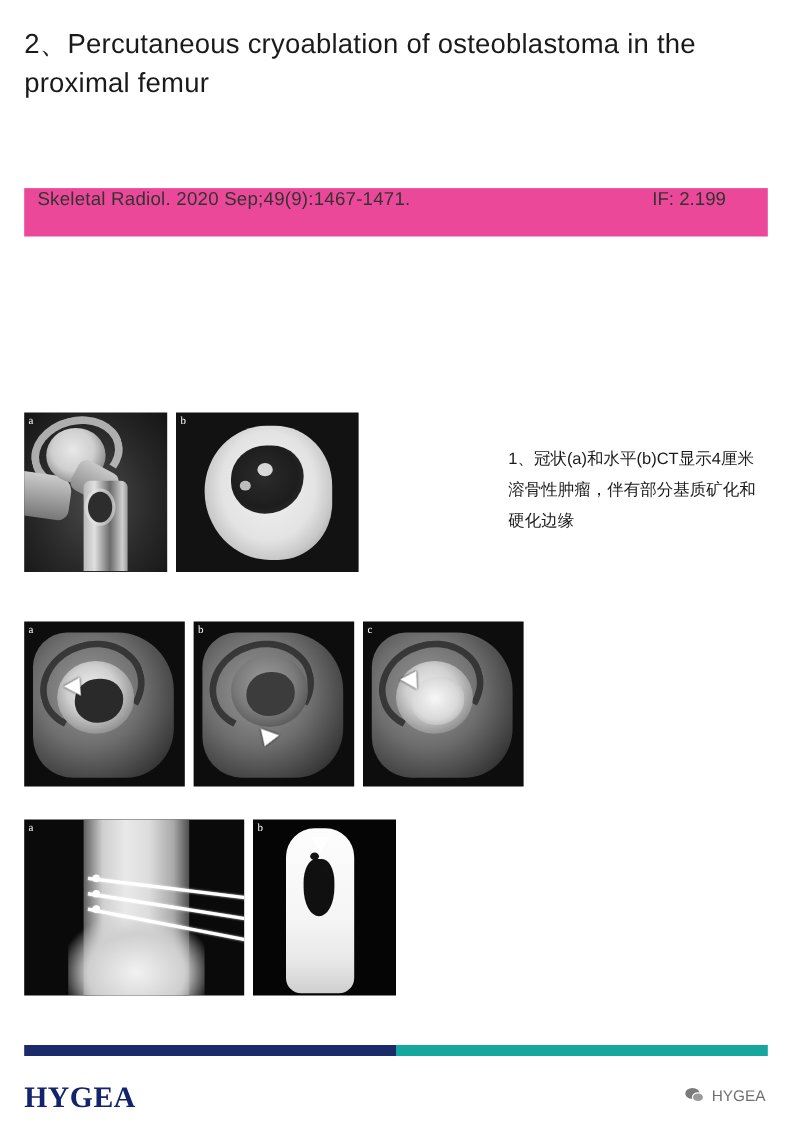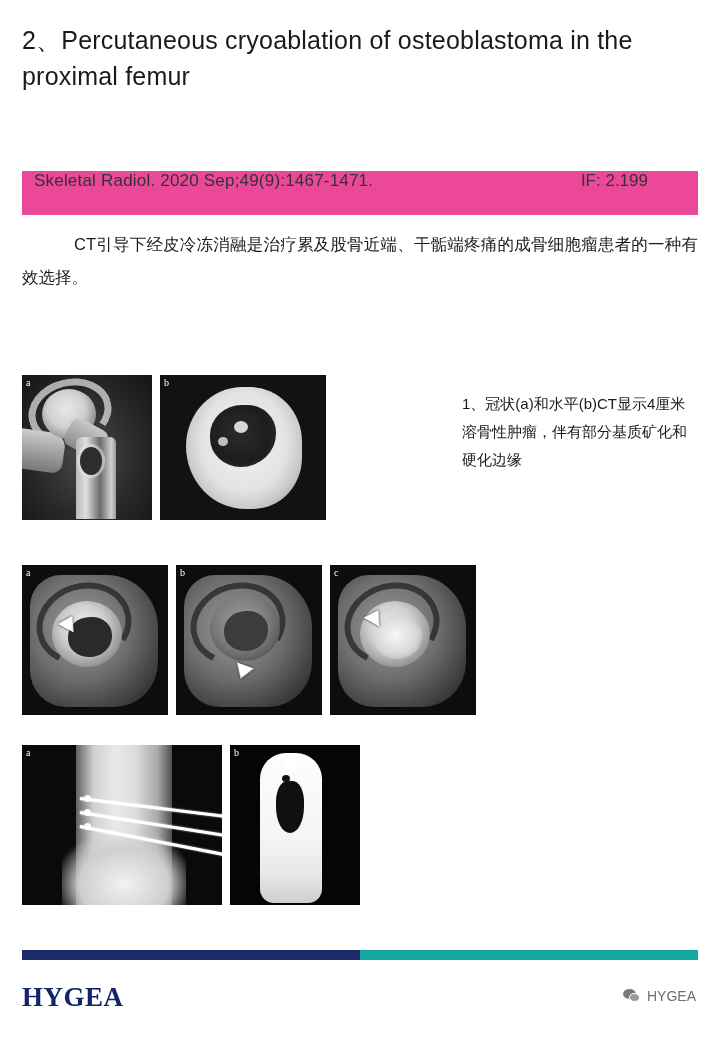--- a/index.html
+++ b/index.html
@@ -43,21 +43,21 @@
     margin-top: 28px;
   }
   .citation-text {
     font-size: 17px;
     color: #333333;
     padding-left: 12px;
     letter-spacing: 0.2px;
   }
   .citation-if {
     position: absolute;
-    right: 50px;
+    right: 38px;
     font-size: 17px;
     color: #333333;
   }
 
   
   .summary {
     position: absolute;
     left: 22px;
     top: 228px;
     width: 676px;
@@ -311,21 +311,20 @@
 
 <div class="slide">
 
   <div class="title">2、Percutaneous cryoablation of osteoblastoma in the proximal femur</div>
 
   <div class="citation-band">
     <span class="citation-text">Skeletal Radiol. 2020 Sep;49(9):1467-1471.</span>
     <span class="citation-if">IF: 2.199</span>
   </div>
 
-  <div class="summary">CT引导下经皮冷冻消融是治疗累及股骨近端、干骺端疼痛的成骨细胞瘤患者的一种有效选择。</div>
 
   <div class="fig-row" style="left:22px; top:375px;">
     <div class="fig-group">
       <div class="panel ct-hip">
         <div class="acet"></div>
         <div class="pelvis"></div>
         <div class="femhead"></div>
         <div class="neck"></div>
         <div class="shaft"></div>
         <div class="lesion"></div>
@@ -333,21 +332,21 @@
       </div>
       <div class="panel ct-ax">
         <div class="bone"></div>
         <div class="cav"></div>
         <div class="spec1"></div>
         <div class="spec2"></div>
         <span class="plabel">b</span>
       </div>
     </div>
   </div>
-  <div class="caption" style="left:462px; top:390px;">1、冠状(a)和水平(b)CT显示4厘米溶骨性肿瘤，伴有部分基质矿化和硬化边缘</div>
+  <div class="caption" style="left:462px; top:404px;">1、冠状(a)和水平(b)CT显示4厘米溶骨性肿瘤，伴有部分基质矿化和硬化边缘</div>
 
   <div class="fig-row" style="left:22px; top:565px;">
     <div class="fig-group">
       <div class="panel mri">
         <div class="pelv"></div>
         <div class="socket"></div>
         <div class="head"></div>
         <div class="les-dark"></div>
         <div class="arrow" style="left:38px; top:50px; transform:rotate(28deg);"></div>
         <span class="plabel">a</span>

